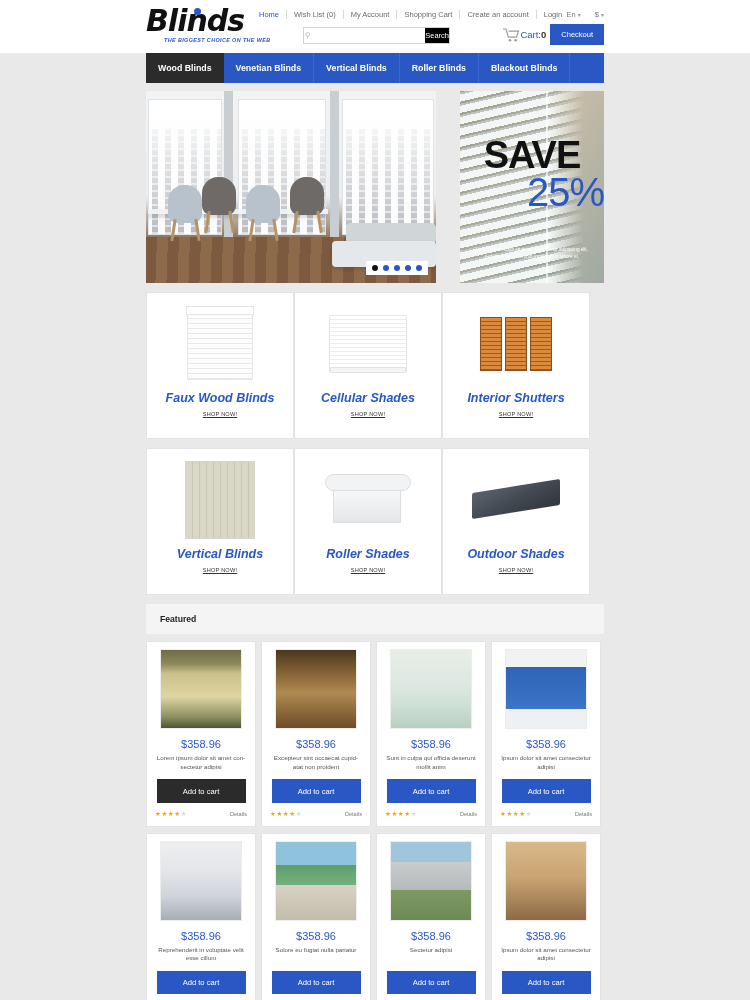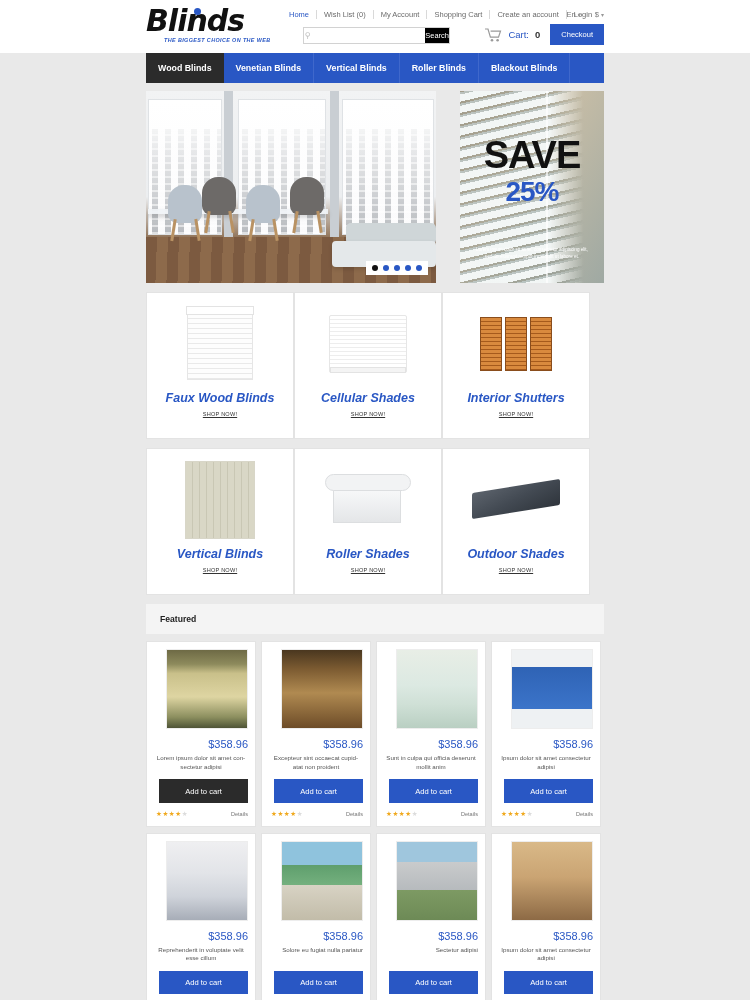--- a/index.html
+++ b/index.html
@@ -29,21 +29,21 @@
     position: absolute; left: 48px; top: 2px;
     width: 7px; height: 7px; border-radius: 50%; background: #2957c4;
   }
   .logo-tag {
     font-size: 5.4px; font-weight: bold; font-style: italic;
     color: #2957c4; letter-spacing: .4px; margin-top: 1px; margin-left: 18px;
     white-space: nowrap;
   }
 
   .toplinks {
-    position: absolute; left: 143px; top: 10px;
+    position: absolute; left: 113px; top: 10px;
     display: flex; align-items: center; gap: 0;
     font-size: 7.5px; color: #555;
   }
   .toplinks a {
     color: #6b6b6b; text-decoration: none; padding: 0 7px;
     border-right: 1px solid #d9d9d9; line-height: 9px; white-space: nowrap;
   }
   .toplinks a:first-child { color: #2957c4; padding-left: 0; }
   .toplinks a:last-child { border-right: none; }
 
@@ -65,21 +65,21 @@
   }
   .search-input {
     flex: 1; border: none; outline: none; font-size: 8px;
     font-family: "Liberation Sans", sans-serif; color: #333; padding: 0 2px;
   }
   .search-btn {
     width: 42px; background: #000000; color: #fff; border: none;
     font-size: 7.5px; font-family: "Liberation Sans", sans-serif; cursor: pointer;
   }
 
-  .cartzone { position: absolute; right: 0px; top: 24px; display: flex; align-items: center; gap: 6px; }
+  .cartzone { position: absolute; right: 0px; top: 24px; display: flex; align-items: center; }
   .cart-ico { width: 17px; height: 14px; position: relative; }
   .cart-ico svg { display: block; }
   .cart-label { font-size: 9.5px; color: #2957c4; white-space: nowrap; }
   .cart-count { font-size: 9.5px; color: #333; font-weight: bold; }
   .checkout-btn {
     background: #2957c4; color: #fff; border: none; cursor: pointer;
     font-size: 7.5px; padding: 6px 11px; font-family: "Liberation Sans", sans-serif;
     margin-left: 4px;
   }
 
@@ -156,21 +156,21 @@
       rgba(186,198,198,0.85) 7px, rgba(186,198,198,0.85) 9px,
       rgba(120,134,134,0.35) 9px, rgba(120,134,134,0.35) 11px);
     -webkit-mask-image: linear-gradient(90deg, rgba(0,0,0,1) 0%, rgba(0,0,0,1) 62%, rgba(0,0,0,0) 86%);
             mask-image: linear-gradient(90deg, rgba(0,0,0,1) 0%, rgba(0,0,0,1) 62%, rgba(0,0,0,0) 86%);
   }
   .promo-cord { position: absolute; left: 86px; top: 0; bottom: 0; width: 2px;
     background: rgba(255,255,255,.65); }
   .promo-txt { position: absolute; left: 0; right: 0; top: 46px; text-align: center; }
   .save { font-size: 38px; font-weight: bold; color: #111; letter-spacing: -1px; line-height: 36px;
     font-family: "Liberation Sans", sans-serif; }
-  .pct { font-size: 28px; font-weight: bold; color: #2957c4; letter-spacing: -1px; line-height: 38px; }
+  .pct { font-size: 40px; font-weight: normal; color: #2957c4; letter-spacing: -1px; line-height: 38px; text-align: right; }
   .promo-sub { position: absolute; left: 12px; right: 12px; top: 155px;
     font-size: 4.6px; color: #fff; text-align: center; line-height: 7px; }
 
   
   .cats { position: absolute; left: 146px; width: 458px; display: flex; gap: 0; }
   .cats.row1 { top: 292px; }
   .cats.row2 { top: 448px; }
   .cat {
     width: 148px; height: 147px; background: #fff; border: 1px solid #e3e3e3;
     display: flex; flex-direction: column; align-items: center; cursor: pointer;
@@ -205,21 +205,21 @@
     position: absolute; left: 146px; top: 604px; width: 458px; height: 30px;
     background: #f4f4f4; display: flex; align-items: center; padding-left: 14px;
   }
   .featured-bar span { font-size: 8.6px; color: #222; font-weight: bold; }
 
   .prods { position: absolute; left: 146px; width: 458px; display: flex; gap: 5px; }
   .prods.r1 { top: 641px; }
   .prods.r2 { top: 833px; }
   .prod {
     width: 110px; background: #fff; border: 1px solid #e3e3e3;
-    display: flex; flex-direction: column; align-items: flex-end; padding: 7px 7px 8px;
+    display: flex; flex-direction: column; align-items: center; padding: 7px 7px 8px;
   }
   .prods.r1 .prod { height: 186px; }
   .prods.r2 .prod { height: 170px; }
   .prod-img { width: 82px; height: 82px; border: 1px solid #ededed; overflow: hidden; }
   .prod-price { font-size: 11px; color: #2957c4; margin-top: 9px; }
   .prod-desc { font-size: 6.2px; color: #555; text-align: center; line-height: 8.5px; margin-top: 4px; min-height: 17px; }
   .addcart {
     margin-top: 8px; width: 89px; height: 24px; border: none; cursor: pointer;
     background: #2957c4; color: #fff; font-size: 7.6px;
     font-family: "Liberation Sans", sans-serif;

